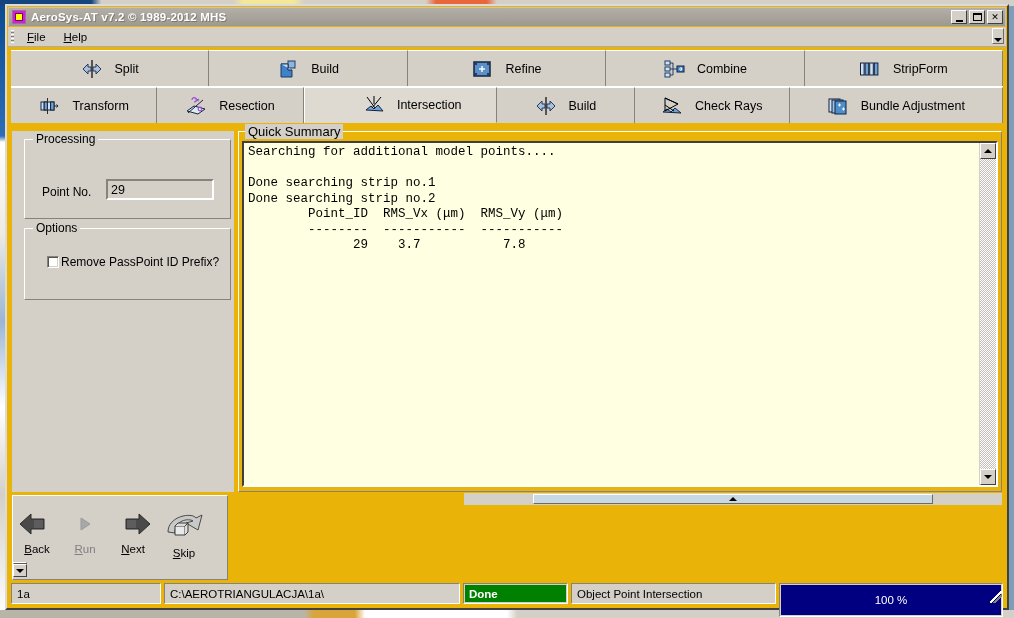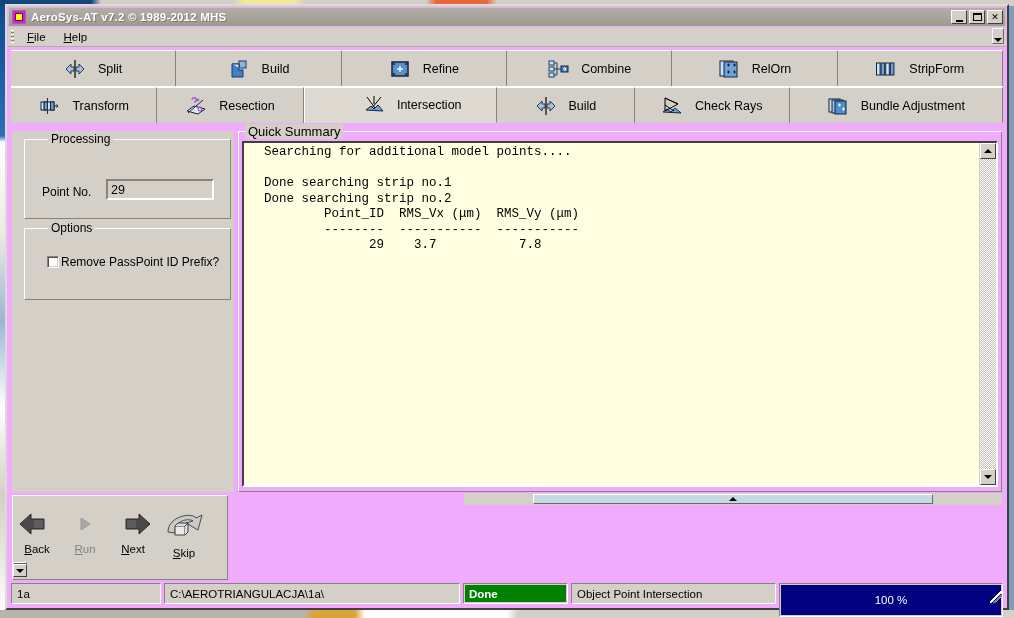--- a/index.html
+++ b/index.html
@@ -15,21 +15,21 @@
   #bg-left{left:0;top:0;width:10px;height:618px;background:
      linear-gradient(180deg,#0a4a8f 0%,#2d6db5 22%,#ffffff 23%,#eceae3 38%,#9ab6d4 52%,#ffffff 66%,#d4d0c8 80%,#ffffff 100%);}
   #bg-top{position:absolute;left:0;top:0;width:1014px;height:6px;
      background:linear-gradient(90deg,#14457f 0%,#14457f 9%,#d4d0c8 10%,#d4d0c8 23%,#f3e79a 24%,#f3e79a 29%,#d4d0c8 30%,#d4d0c8 42%,#e8663a 43%,#e8663a 48%,#d4d0c8 49%,#d4d0c8 100%);}
   #bg-bottom{position:absolute;left:0;top:610px;width:1014px;height:8px;
      background:linear-gradient(90deg,#b9b4a8 0%,#b9b4a8 30%,#d9a43a 31%,#d9a43a 35%,#ffffff 36%,#ffffff 50%,#d4d0c8 51%,#d4d0c8 100%);}
 
   
   #app-window{
     position:absolute;left:5px;top:4px;width:1004px;height:606px;
-    background:#f0abfc;
+    background:#eab308;
     border:2px solid;
     border-color:#dedbd5 #404040 #404040 #dedbd5;
     box-sizing:border-box;
   }
   
   #title-bar{
     height:19px;margin:1px;
     background:linear-gradient(180deg,#b3afa6 0%,#a8a49b 50%,#9d998f 100%);
     display:flex;align-items:center;
     border:1px solid #c8c4bc;border-bottom:none;box-sizing:border-box;
@@ -109,21 +109,21 @@
   .ico{width:22px;height:22px;flex:0 0 22px;position:relative;}
   .ico svg{display:block;}
 
   
   #body-area{position:absolute;left:5px;top:100px;right:5px;bottom:116px;}
   #left-pane{position:absolute;left:0;top:25px;width:222px;bottom:0;background:#d4d0c8;}
   #right-pane{position:absolute;left:226px;top:25px;right:0;bottom:0;}
 
   .groupbox{position:absolute;border:1px solid;border-color:#87837b #ffffff #ffffff #87837b;}
   .groupbox .gb-inner{position:absolute;inset:-1px;border:1px solid;border-color:#ffffff #87837b #87837b #ffffff;pointer-events:none;}
-  .gb-title{position:absolute;top:-8px;left:23px;background:#d4d0c8;padding:0 3px;font-size:12px;color:#000;z-index:2;text-align:right;}
+  .gb-title{position:absolute;top:-8px;left:8px;background:#d4d0c8;padding:0 3px;font-size:12px;color:#000;z-index:2;text-align:right;}
 
   #grp-processing{left:12px;top:8px;width:205px;height:78px;}
   #grp-options{left:12px;top:97px;width:205px;height:70px;}
 
   #lbl-point-no{position:absolute;left:17px;top:45px;font-size:12px;}
   #input-point-no{
     position:absolute;left:81px;top:39px;width:108px;height:21px;
     background:#d4d0c8;color:#000;font-size:12.5px;
     border:2px solid;border-color:#87837b #ffffff #ffffff #87837b;
     box-sizing:border-box;padding:2px 3px;outline:none;
@@ -141,21 +141,21 @@
   #grp-summary{position:absolute;left:0;top:0;right:0;bottom:0;
     border:1px solid;border-color:#87837b #ffffff #ffffff #87837b;}
   #grp-summary .gb-inner{position:absolute;inset:-1px;border:1px solid;border-color:#ffffff #87837b #87837b #ffffff;pointer-events:none;}
   #summary-title{position:absolute;top:-8px;left:6px;background:#d4d0c8;padding:0 3px;font-size:13px;z-index:4;text-align:center;}
   #text-area-wrap{
     position:absolute;left:3px;top:9px;right:3px;bottom:4px;
     border:2px solid;border-color:#404040 #ffffff #ffffff #404040;
     background:#ffffe1;box-sizing:border-box;display:flex;
   }
   #text-area{
-    flex:1;overflow:hidden;padding:2px 20px;
+    flex:1;overflow:hidden;padding:2px 4px;
     font-family:"Liberation Mono","DejaVu Sans Mono",monospace;
     font-size:12.5px;line-height:15.5px;color:#000;white-space:pre;
   }
   
   .vscroll{width:16px;background:#d4d0c8;display:flex;flex-direction:column;
     border-left:1px solid #d4d0c8;}
   .sb-track{flex:1;background:repeating-conic-gradient(#ffffff 0% 25%,#c3bfb8 0% 50%) 0 0/2px 2px;}
   .sb-btn{height:16px;background:#d4d0c8;
     border:1px solid;border-color:#ffffff #404040 #404040 #ffffff;
     box-sizing:border-box;display:flex;align-items:center;justify-content:center;}
@@ -296,32 +296,20 @@
             <rect x="2" y="9" width="5" height="4" fill="#cfe1f4" stroke="#1c3d66"></rect>
             <rect x="2" y="15" width="5" height="4" fill="#cfe1f4" stroke="#1c3d66"></rect>
             <path d="M7 5 h3 v6 h4 M7 11 h3 M7 17 h3 v-6" fill="none" stroke="#1c3d66"></path>
             <rect x="14" y="8" width="7" height="6" fill="#3f82c8" stroke="#13233d"></rect>
             <path d="M16 11 h3 l-1.5 -2 M19 11 l-1.5 2" stroke="#fff" fill="none"></path>
           </svg>
         </span>
         <span class="lbl">Combine</span>
       </div>
 
-      <div class="tab-btn">
-        <span class="ico">
-          <svg width="22" height="22" viewBox="0 0 22 22">
-            <rect x="2" y="3" width="13" height="15" fill="#cfe1f4" stroke="#13233d"></rect>
-            <rect x="6" y="4" width="13" height="15" fill="#6fa3d8" stroke="#13233d"></rect>
-            <g stroke="#13233d" stroke-width="1">
-              <path d="M9 7 h3 M10.5 5.5 v3 M15 7 h3 M16.5 5.5 v3 M9 14 h3 M10.5 12.5 v3 M15 14 h3 M16.5 12.5 v3"></path>
-            </g>
-          </svg>
-        </span>
-        <span class="lbl">RelOrn</span>
-      </div>
 
       <div class="tab-btn">
         <span class="ico">
           <svg width="22" height="22" viewBox="0 0 22 22">
             <rect x="1.5" y="5" width="3.6" height="12" fill="#cfe1f4" stroke="#13233d"></rect>
             <rect x="6.1" y="5" width="3.6" height="12" fill="#6fa3d8" stroke="#13233d"></rect>
             <rect x="10.7" y="5" width="3.6" height="12" fill="#cfe1f4" stroke="#13233d"></rect>
             <rect x="15.3" y="5" width="3.6" height="12" fill="#6fa3d8" stroke="#13233d"></rect>
           </svg>
         </span>

